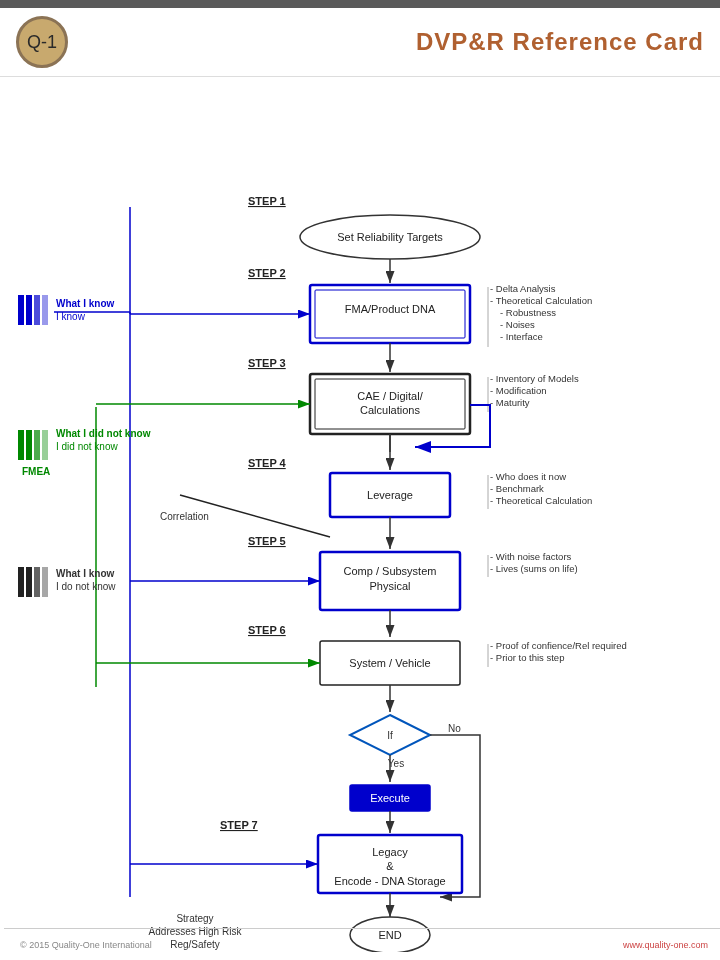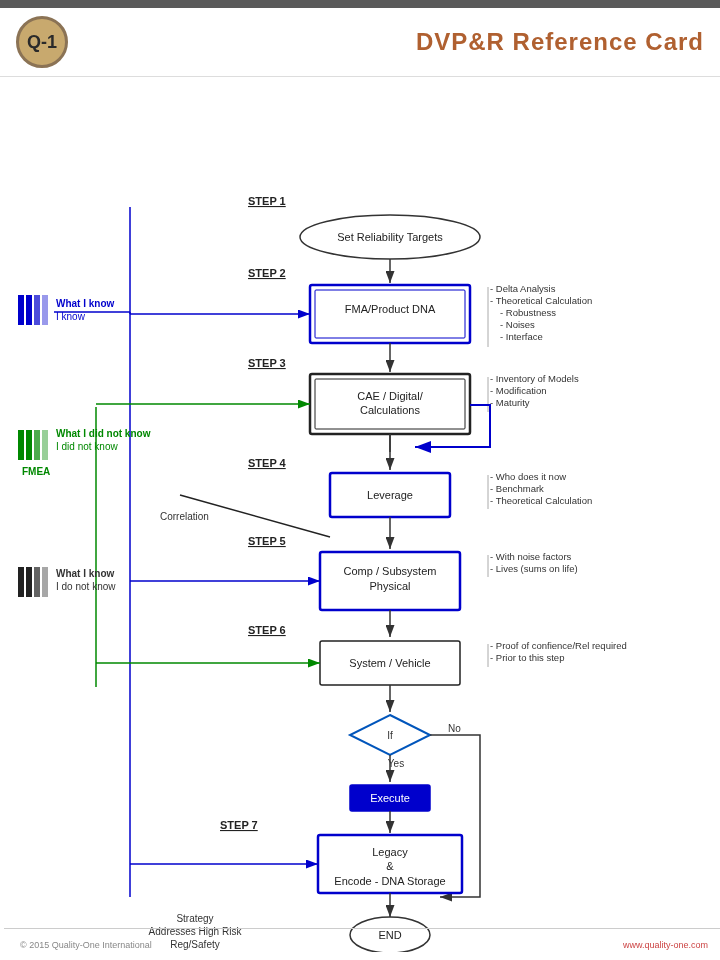--- a/index.html
+++ b/index.html
@@ -28,21 +28,21 @@
     .logo {
       width: 52px;
       height: 52px;
       border-radius: 50%;
       background: #c8a96e;
       border: 3px solid #8b7355;
       display: flex;
       align-items: center;
       justify-content: center;
       font-size: 18px;
-      font-weight: bold;
+      font-weight: normal;
       color: #2a2a2a;
       flex-shrink: 0;
     }
     .page-title {
       flex: 1;
       text-align: right;
       font-size: 24px;
       font-weight: bold;
       color: #b06030;
       letter-spacing: 1px;

